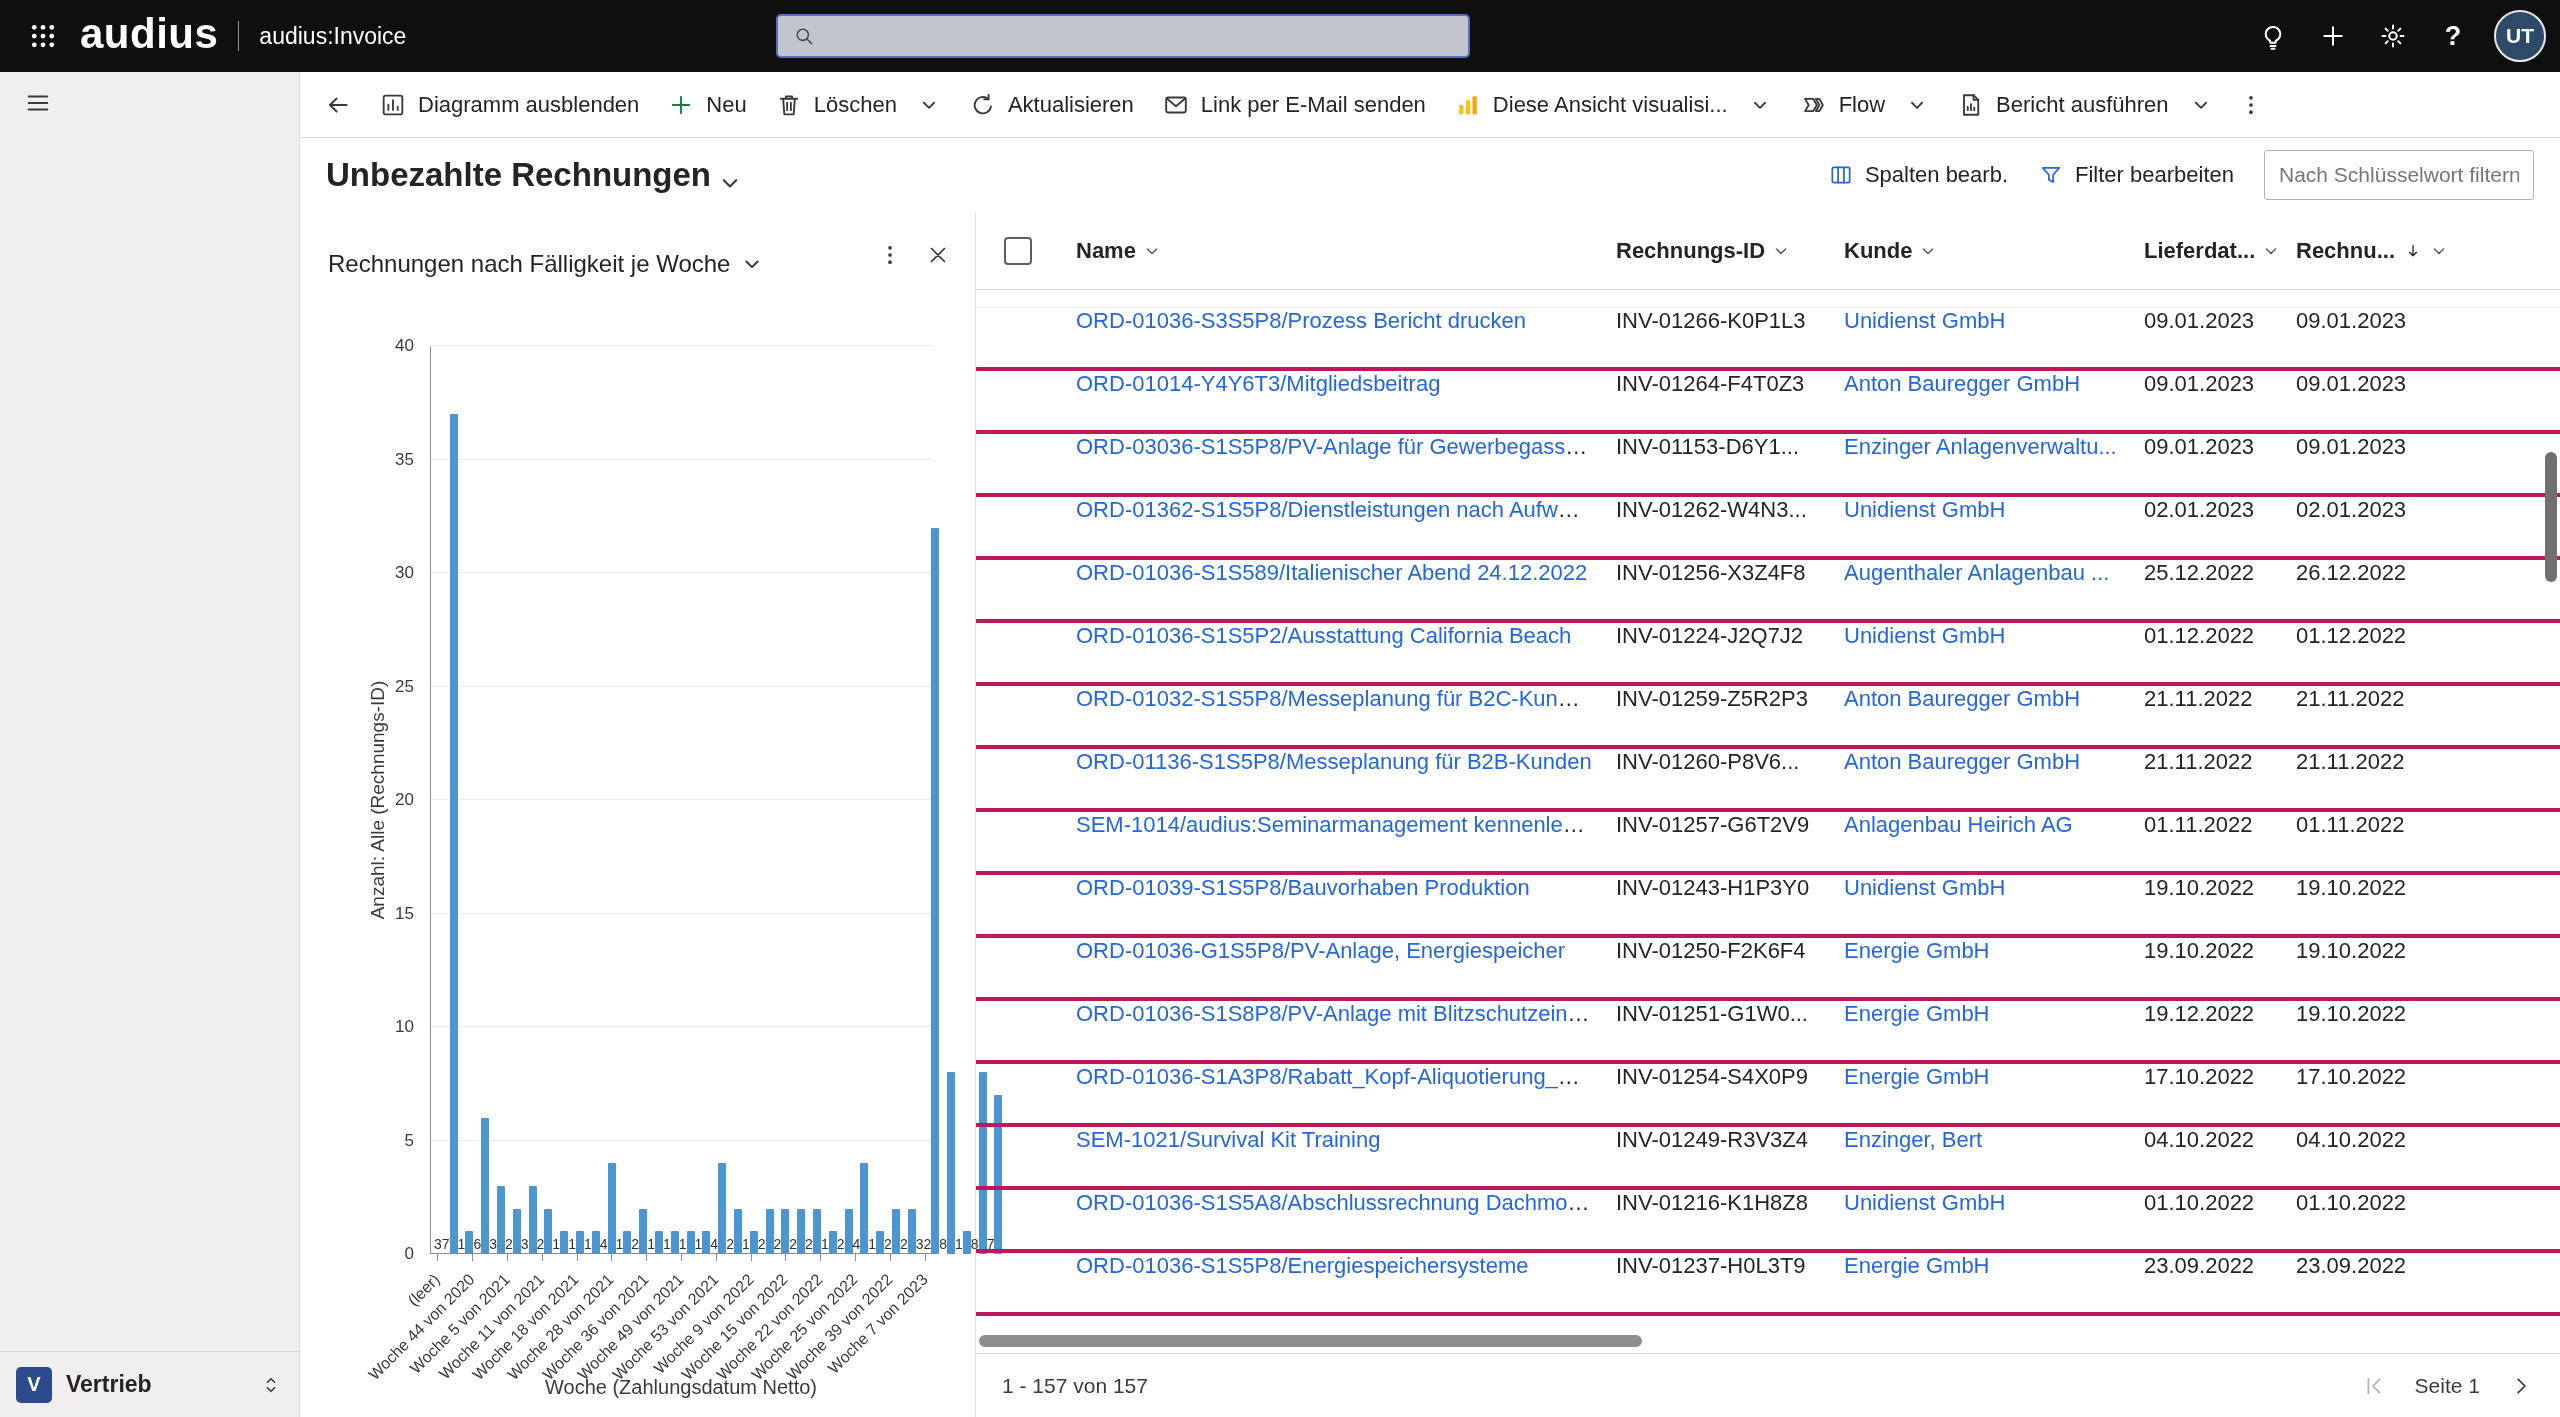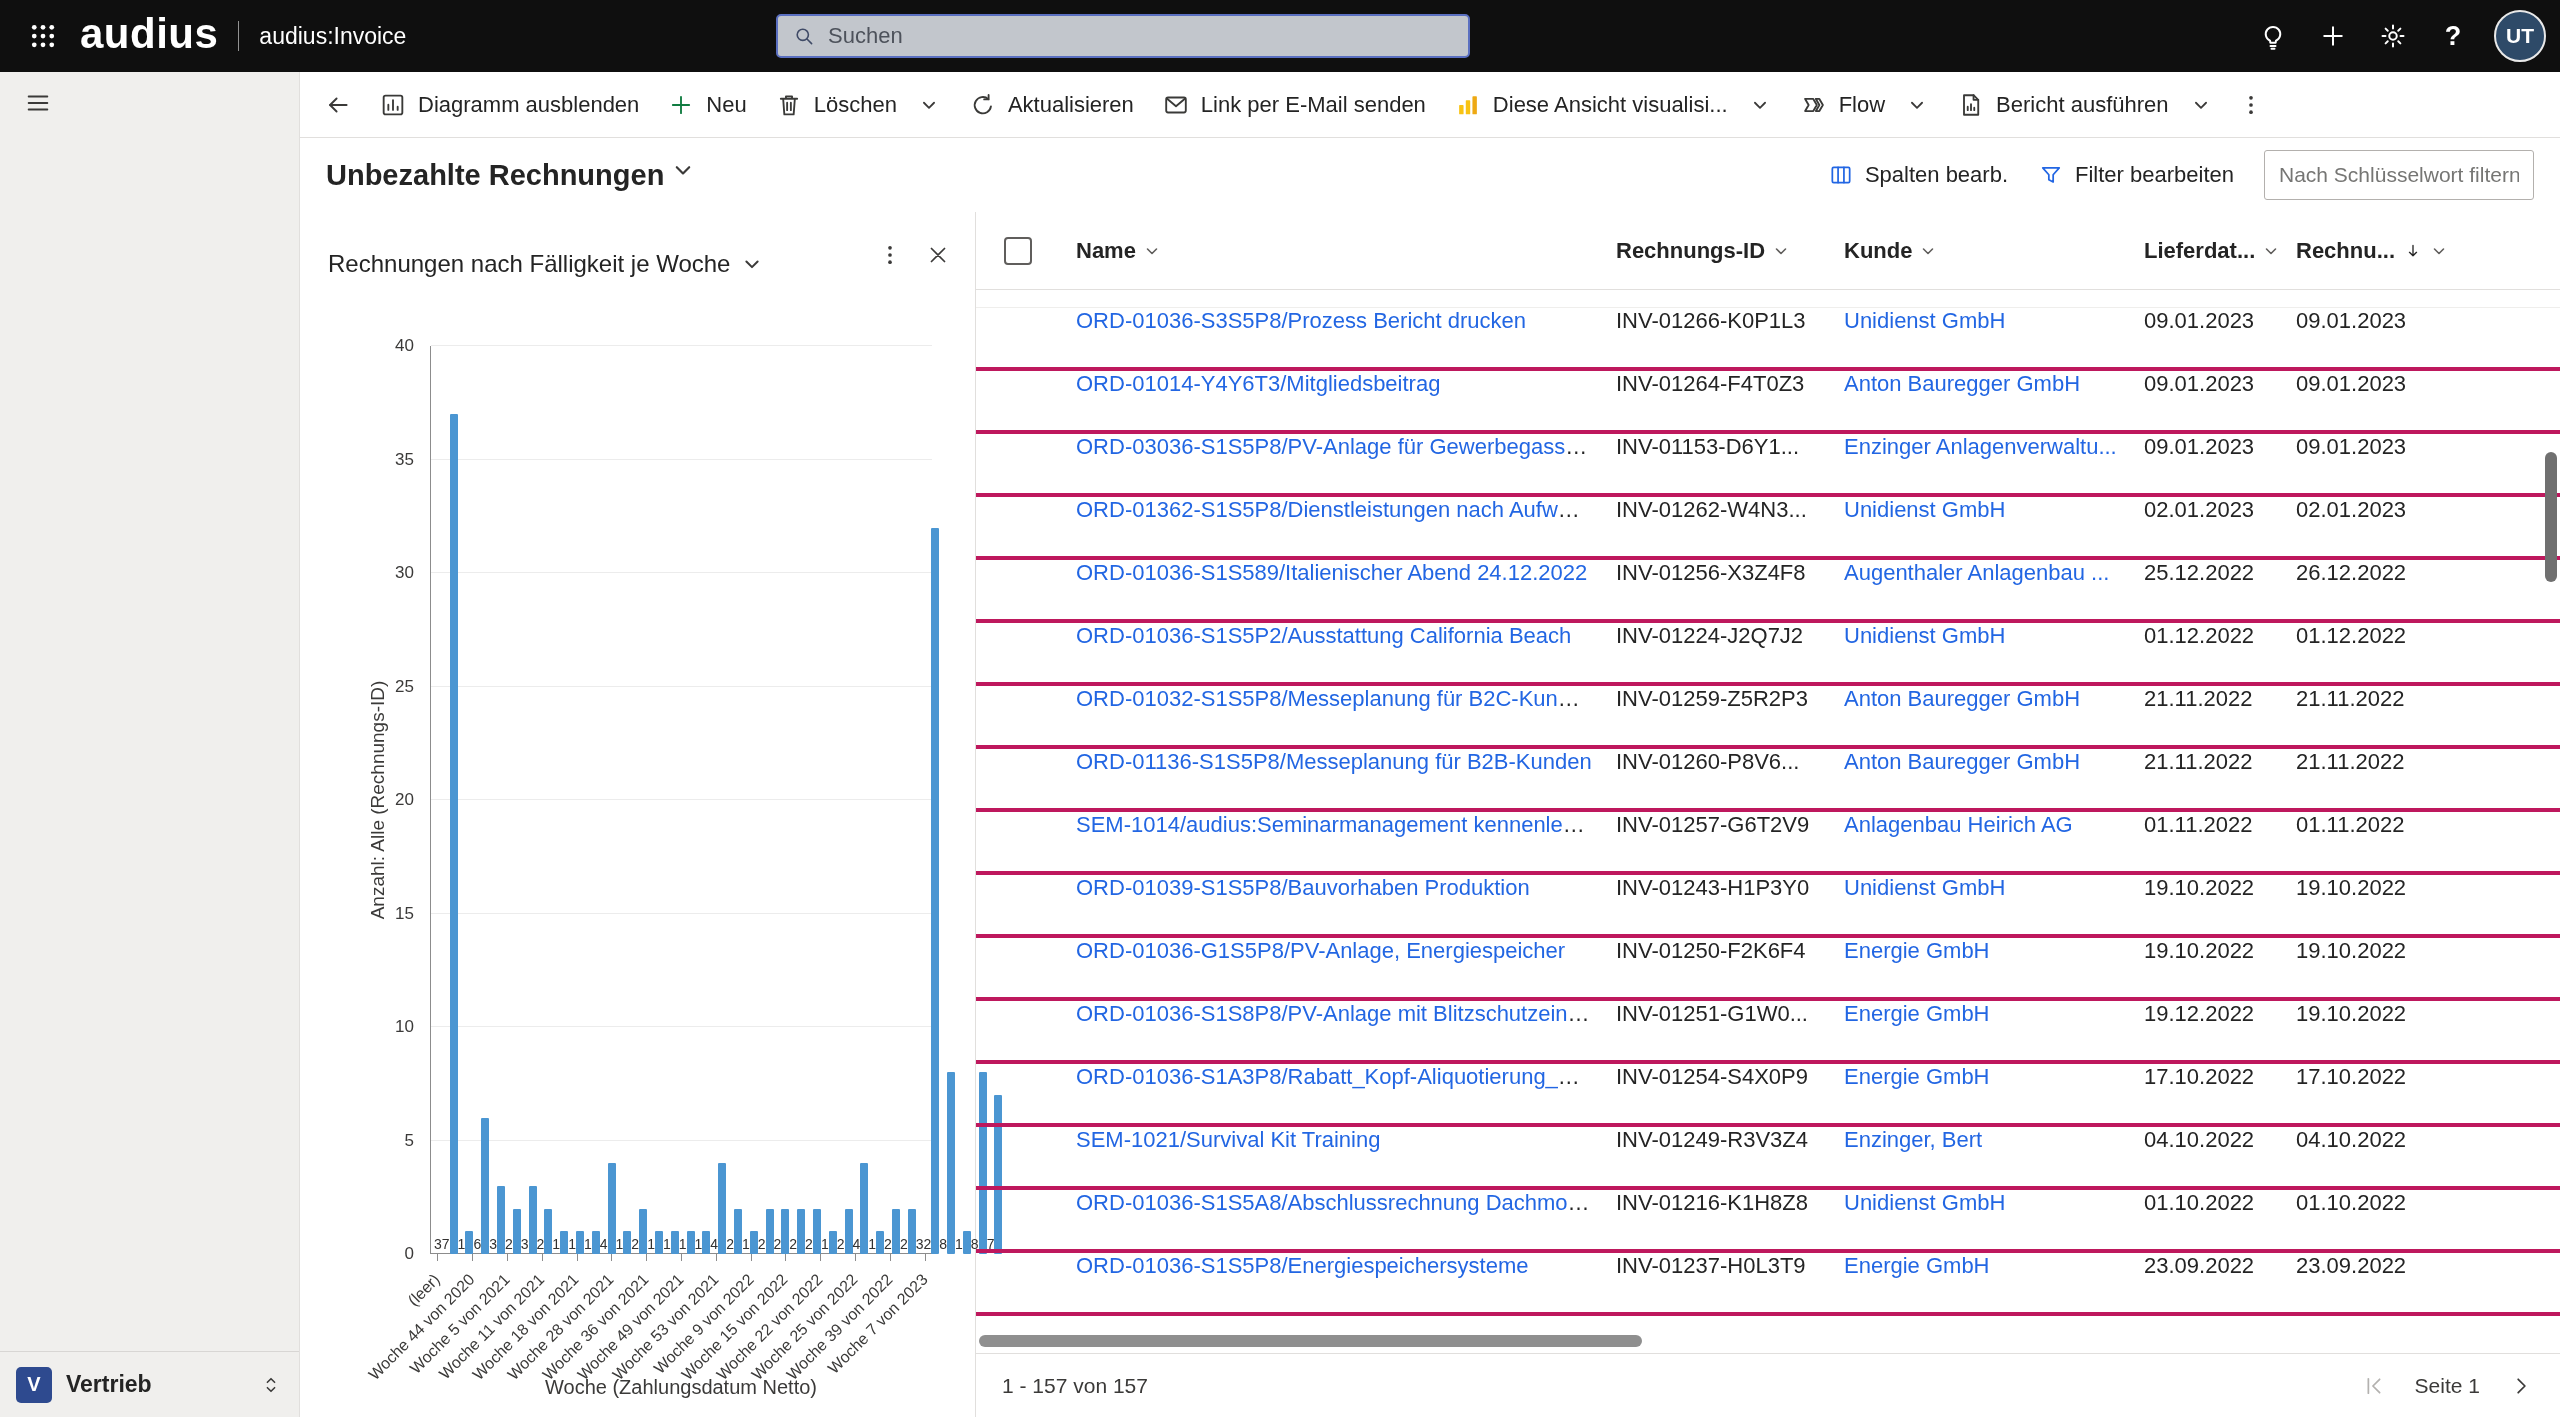--- a/index.html
+++ b/index.html
@@ -43,21 +43,21 @@
   .cmd-item{display:flex;align-items:center;gap:11px;height:52px;padding:0 13px;border-radius:4px;color:#242424;font-size:22px;white-space:nowrap}
   .cmd-item .icon{color:#3a3a38}
   .ic-green{color:#107c41 !important}
   .cmd-chevron{height:52px;width:34px;display:flex;align-items:center;justify-content:center;color:#3b3a39;margin-right:8px}
   .cmd-chevron svg{width:18px;height:18px}
   .cmd-overflow{height:52px;width:46px;display:flex;align-items:center;justify-content:center;color:#3b3a39}
   .cmd-overflow svg{width:26px;height:26px}
 
   
   .view-header{height:74px;flex:0 0 74px;display:flex;align-items:center;padding:0 26px}
-  .view-title{font-size:29px;font-weight:700;display:flex;align-items:flex-start;gap:8px;cursor:pointer}
+  .view-title{font-size:33px;font-weight:700;display:flex;align-items:flex-end;gap:8px;cursor:pointer}
   .vt-chev{color:#3b3a39}.vt-chev svg{width:22px;height:22px}
   .vh-right{margin-left:auto;display:flex;align-items:center;gap:30px}
   .vh-btn{display:flex;align-items:center;gap:11px;font-size:22px;color:#242424;white-space:nowrap}
   .vh-btn .icon{color:#2266e3}.vh-btn .icon svg{width:26px;height:26px}
   .keyword-filter{width:270px;height:50px;border:1px solid #b3b0ad;border-radius:3px;padding:16px 14px;font-size:21px;color:#242424;font-family:inherit;outline:none}
   .keyword-filter::placeholder{color:#767674}
 
   
   .workspace{flex:1;display:flex;min-height:0}
 
@@ -131,21 +131,20 @@
   <div class="brand">audius</div>
   <div class="tb-divider"></div>
   <div class="app-title">audius:Invoice</div>
   <div class="search">
     <span class="icon">
         <svg viewBox="0 0 24 24" fill="none" stroke="currentColor" stroke-width="1.6" stroke-linecap="round" stroke-linejoin="round">
           <circle cx="10.8" cy="10.8" r="5.6"></circle>
           <path d="M15 15l4.6 4.6"></path>
         </svg>
       </span>
-    <input class="search-input" placeholder="Suchen" style="">
   </div>
   <div class="tb-right">
     <button class="tb-btn">
         <span class="icon">
           <svg viewBox="0 0 24 24" fill="none" stroke="currentColor" stroke-width="1.6" stroke-linecap="round" stroke-linejoin="round">
             <path d="M9.6 15.8a5.8 5.8 0 114.8 0l-.3 1.6H9.9z"></path>
             <path d="M10 20h4M10.8 22.2h2.4"></path>
           </svg>
         </span>
       </button>

